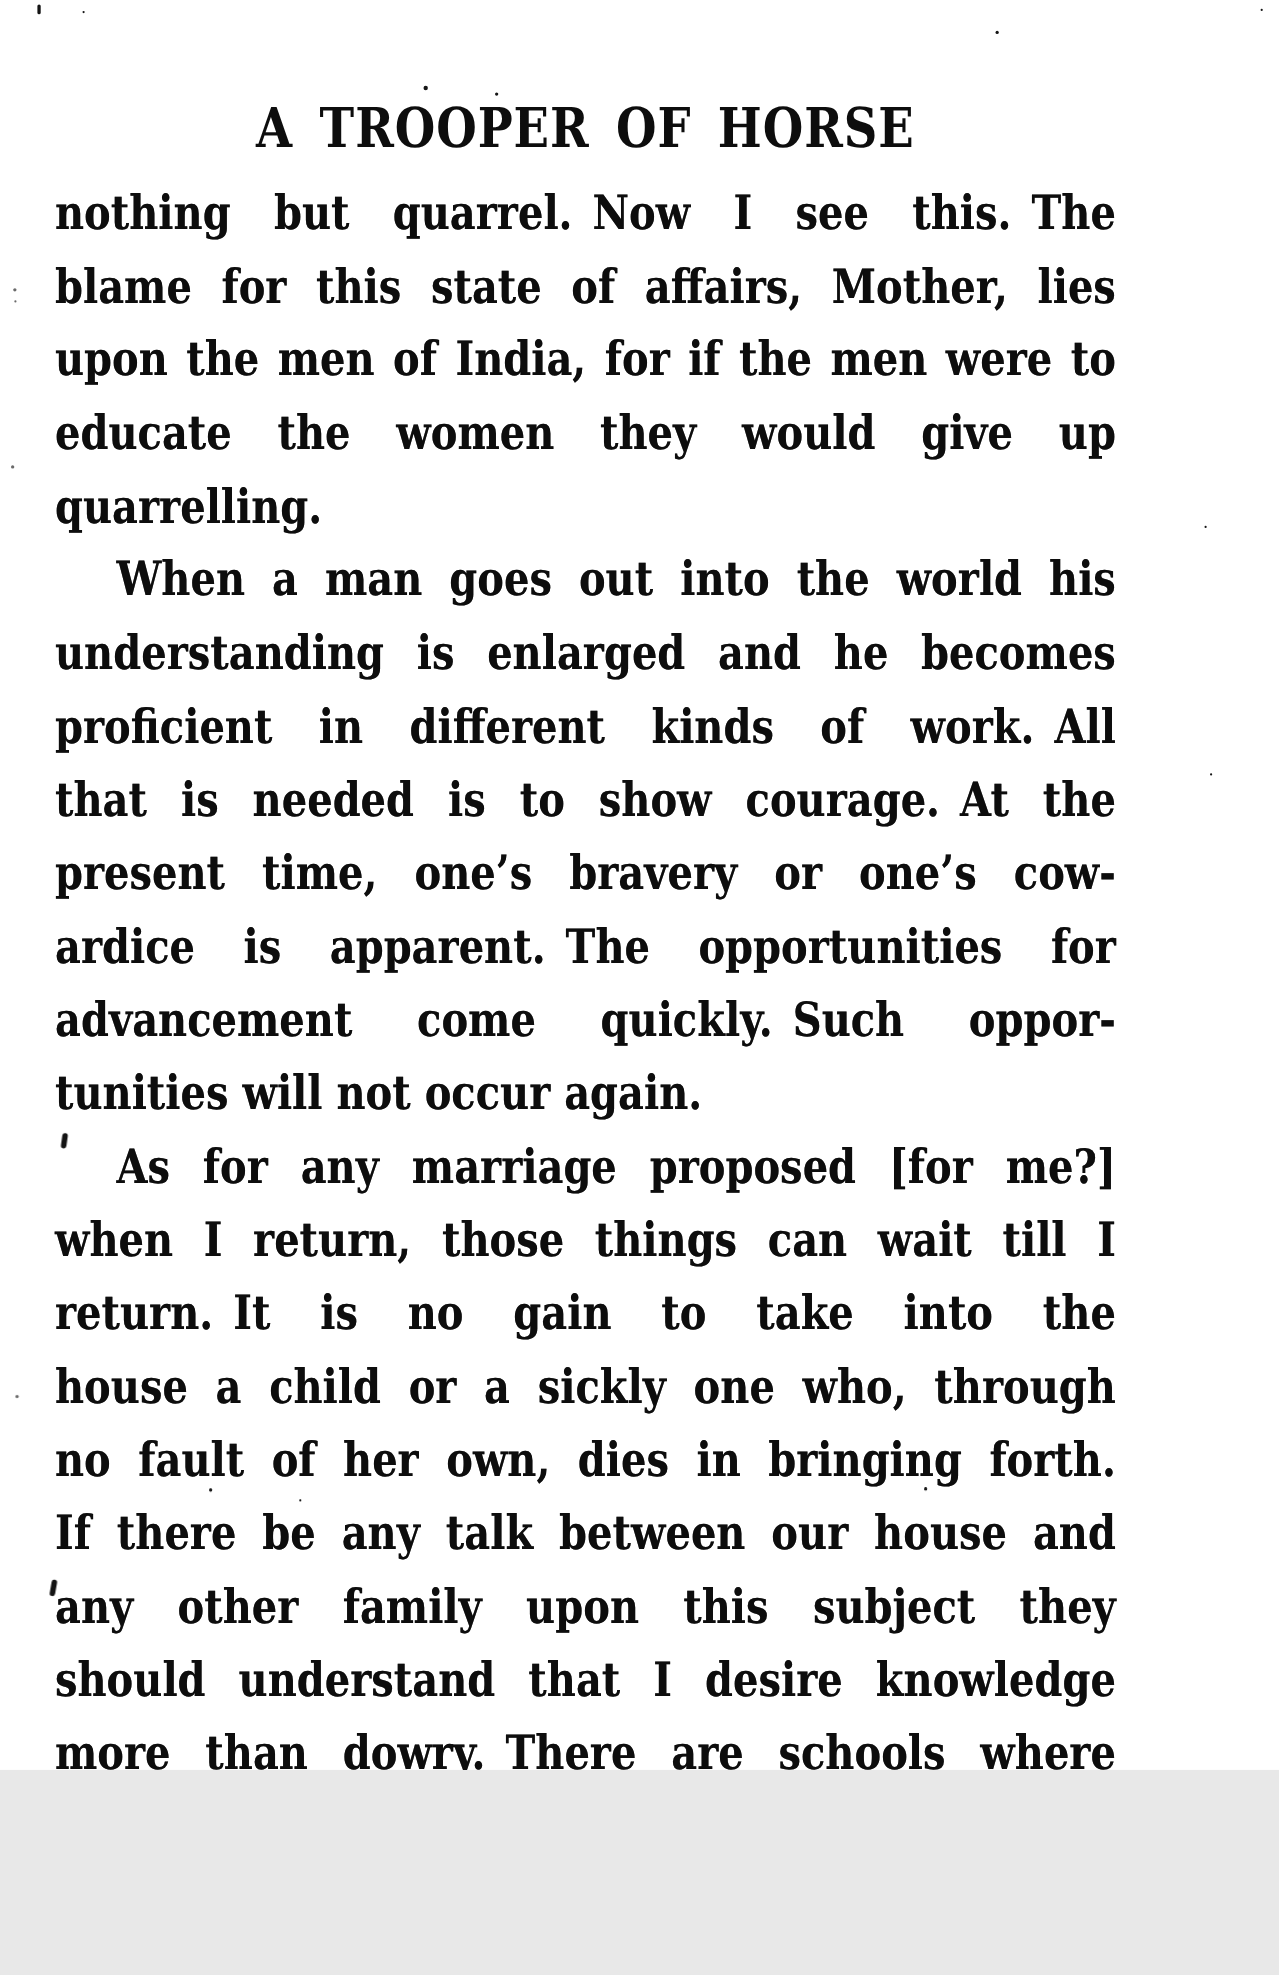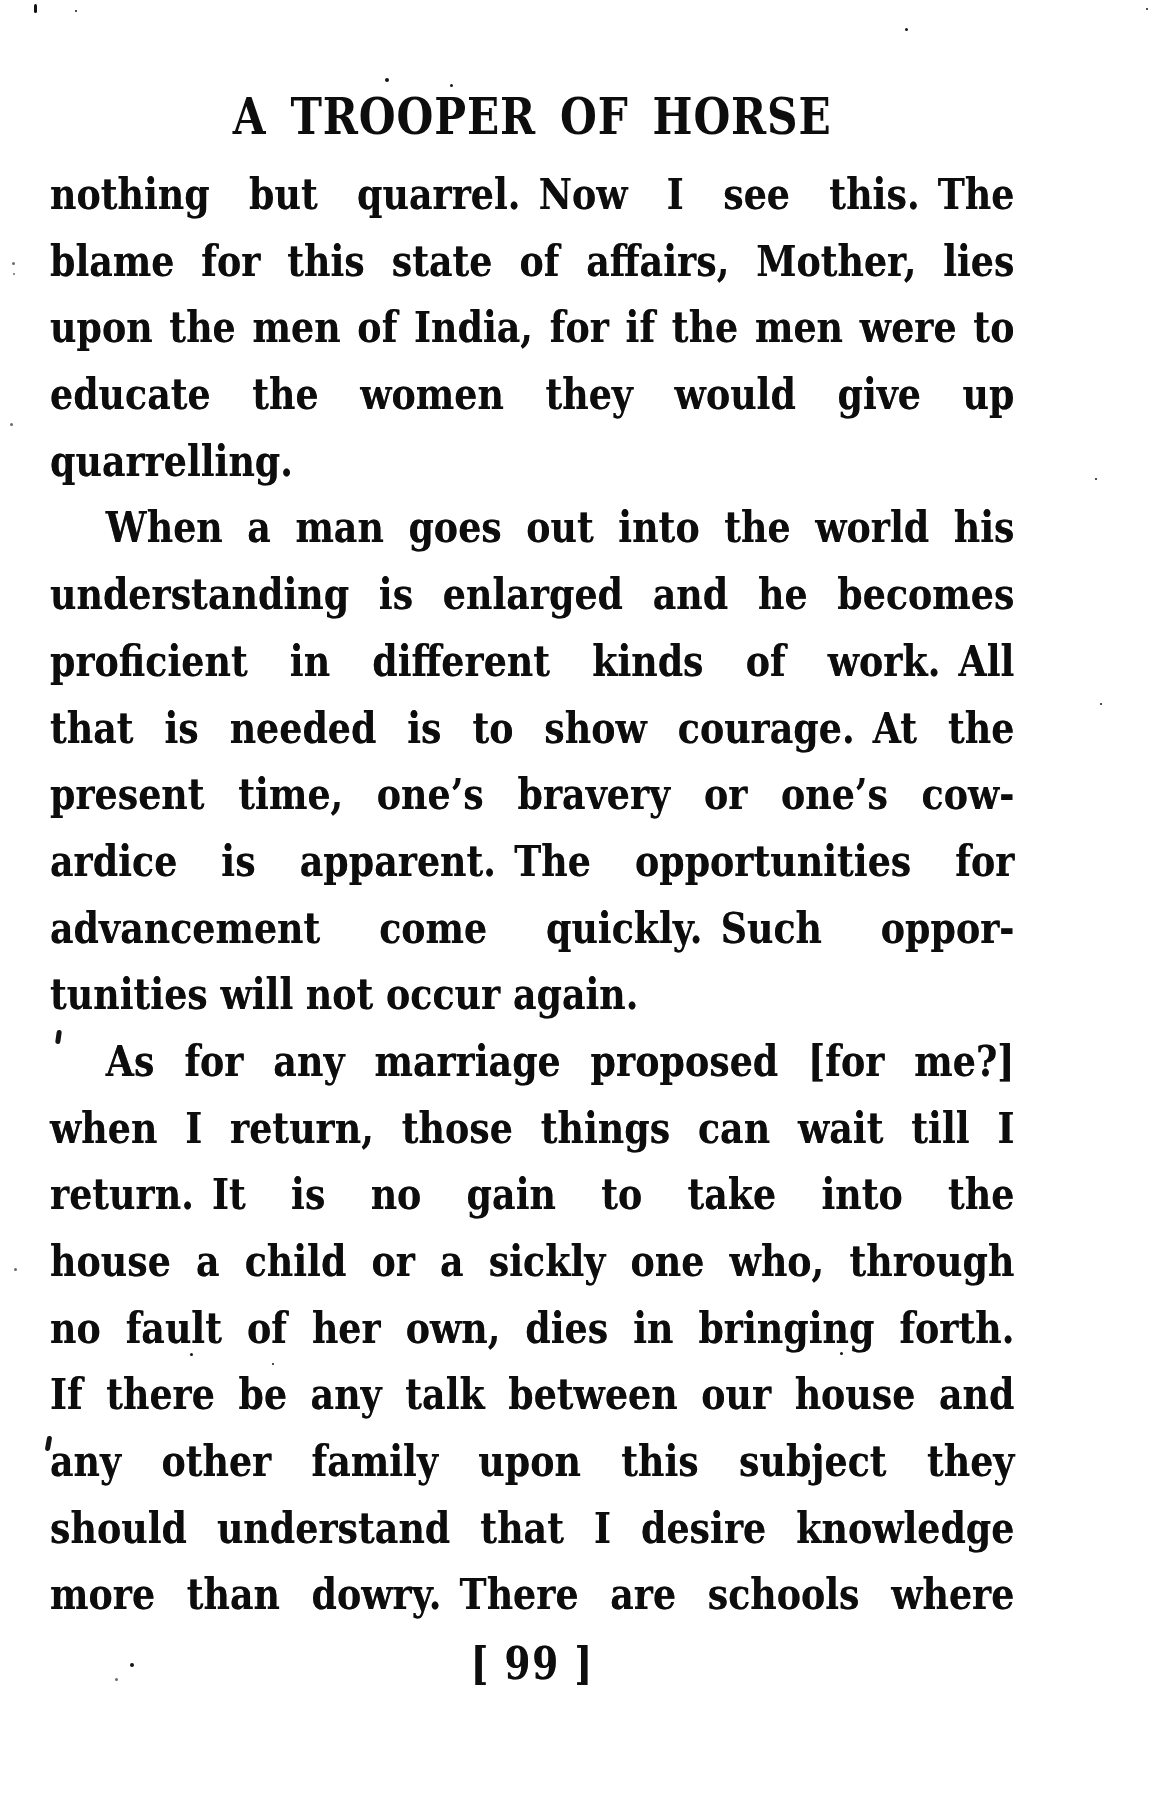--- a/index.html
+++ b/index.html
@@ -1,18 +1,18 @@
 <!DOCTYPE html>
 <html><head>
 <meta charset="utf-8">
 <style>
   html,body { margin:0; padding:0; background:#e8e8e8; }
   .page {
     position:relative;
-    width:1163px; height:1795px;
+    width:1163px; height:1609px;
     margin:0 auto;
     background:#ffffff;
     overflow:hidden;
     font-family:"DejaVu Serif", serif;
     color:#0d0d0d;
   }
   
   .textblock {
     position:absolute; left:50px; top:0;
     width:1140px;

